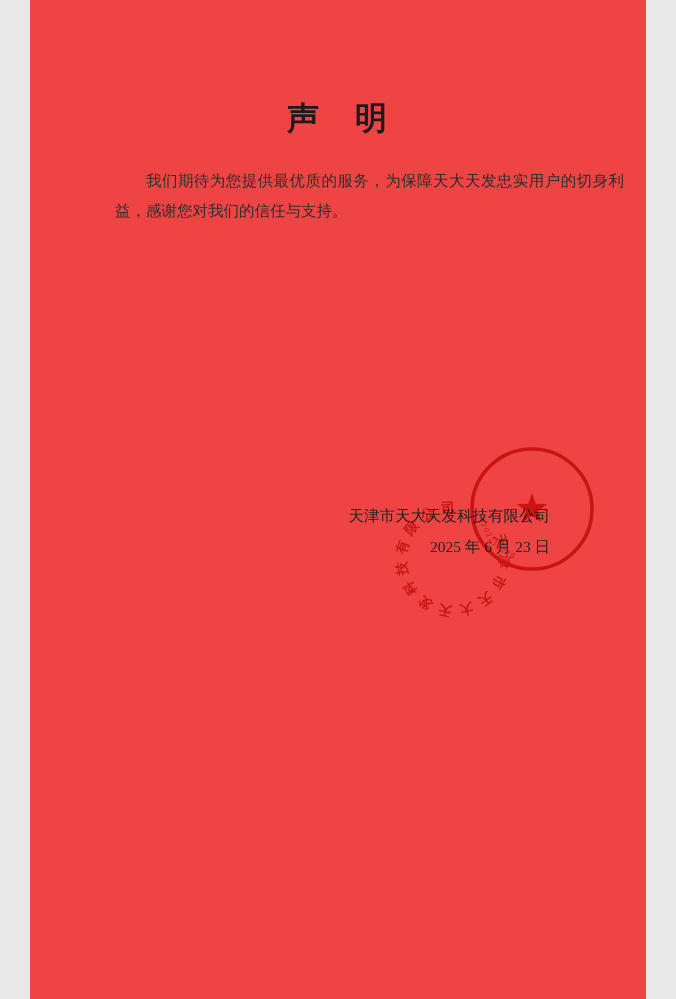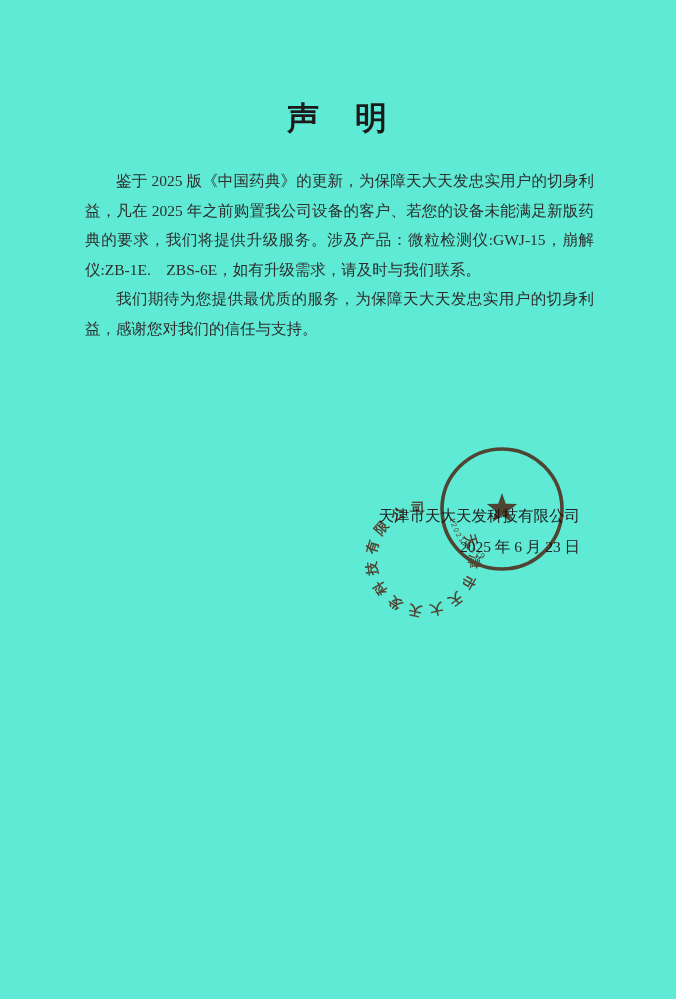--- a/index.html
+++ b/index.html
@@ -1,20 +1,20 @@
 <!DOCTYPE html>
 <html><head>
 <meta charset="utf-8">
 <style>
   html,body{margin:0;padding:0;background:#e8e8e8;}
   .page{
     position:relative;
-    width:676px;height:999px;
+    width:616px;height:999px;
     margin:0 auto;
-    background:#5eead4;
+    background:#ef4444;
     overflow:hidden;
     font-family:"Liberation Serif","DejaVu Serif",serif;
     color:#2e2e2e;
   }
   .doc-title{
     position:absolute;
     top:97px;left:0;right:0;
     text-align:center;
     font-size:32px;
     font-weight:700;
@@ -65,21 +65,20 @@
   }
 </style>
 </head>
 <body>
 
 <div class="page">
 
   <div class="doc-title">声　明</div>
 
   <div class="doc-body">
-    <p>鉴于 2025 版《中国药典》的更新，为保障天大天发忠实用户的切身利益，凡在 2025 年之前购置我公司设备的客户、若您的设备未能满足新版药典的要求，我们将提供升级服务。涉及产品：微粒检测仪:GWJ-15，崩解仪:ZB-1E.　ZBS-6E，如有升级需求，请及时与我们联系。</p>
     <p>我们期待为您提供最优质的服务，为保障天大天发忠实用户的切身利益，感谢您对我们的信任与支持。</p>
   </div>
 
   <div class="signature">
     <div class="company">天津市天大天发科技有限公司</div>
     <div class="date">2025 年 6 月 23 日</div>
   </div>
 
   <svg class="seal-svg" viewBox="0 0 676 999" xmlns="http://www.w3.org/2000/svg">
     <defs>

